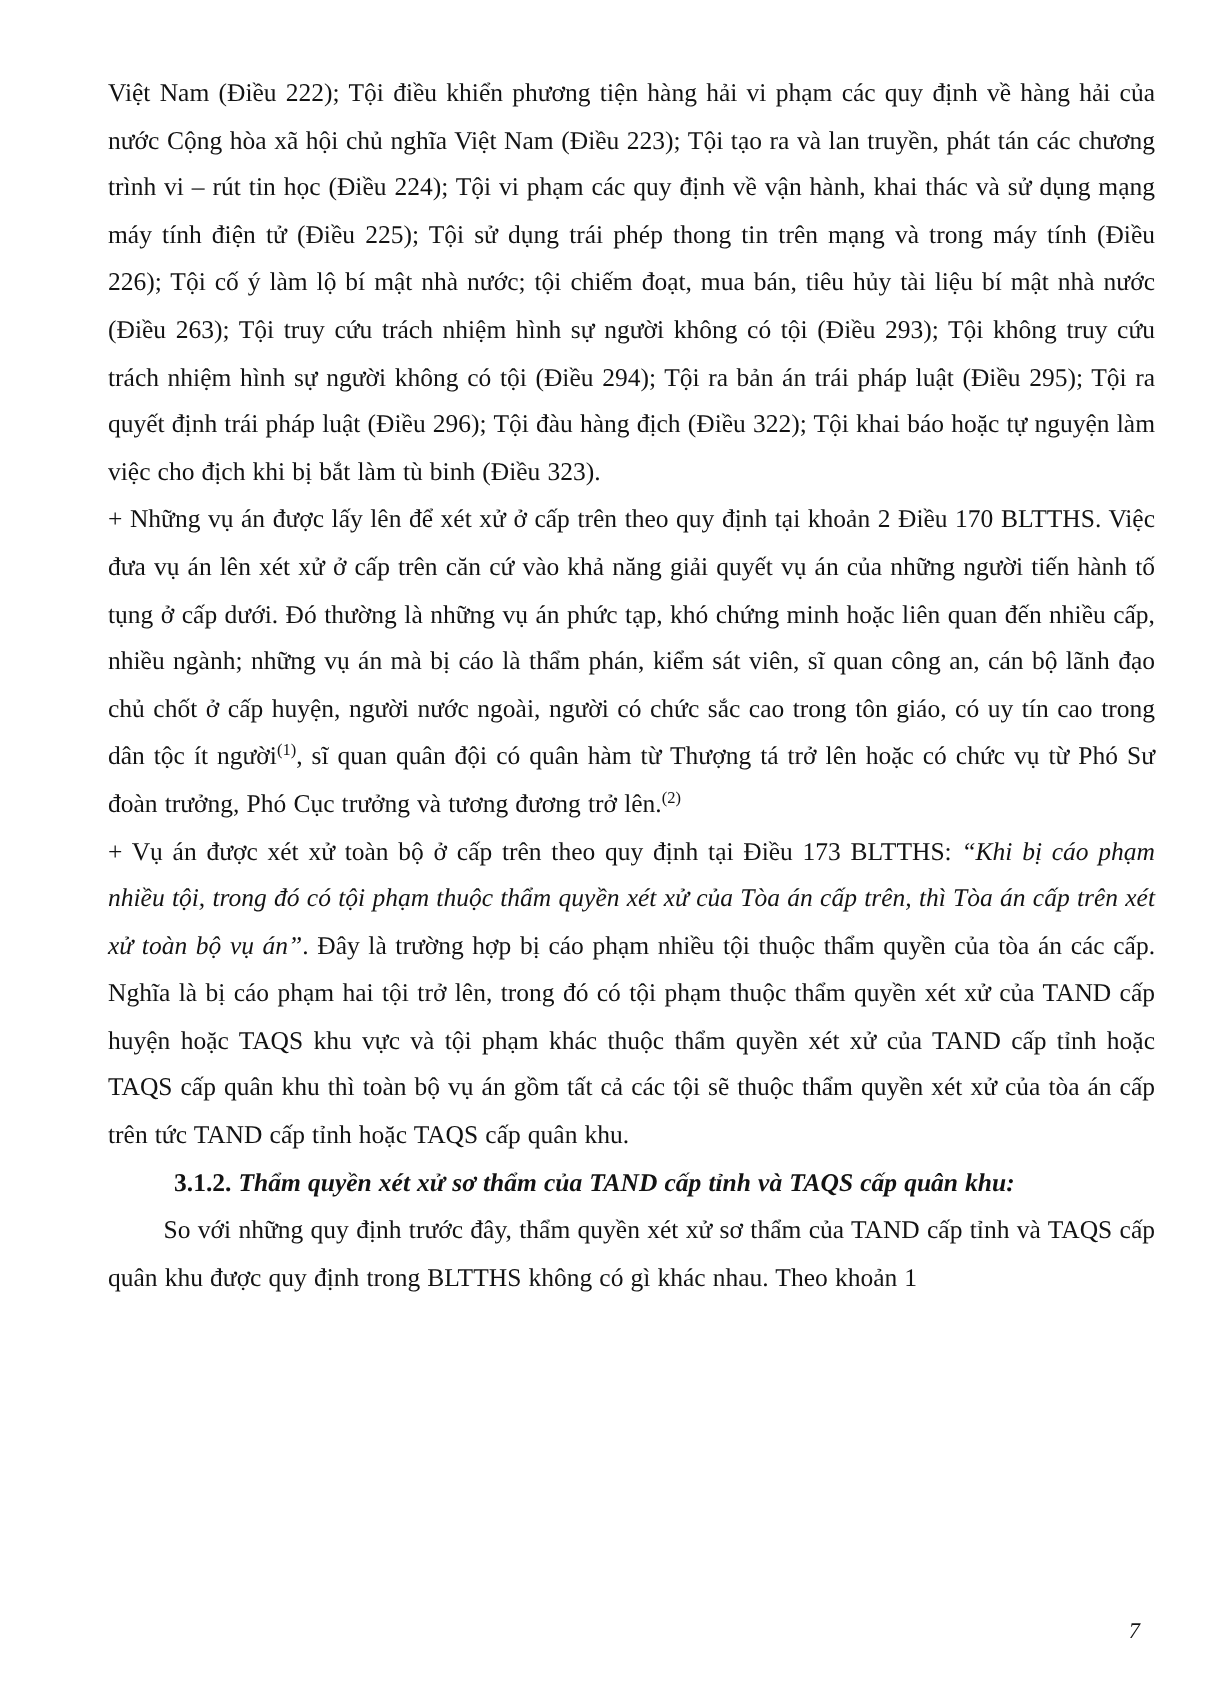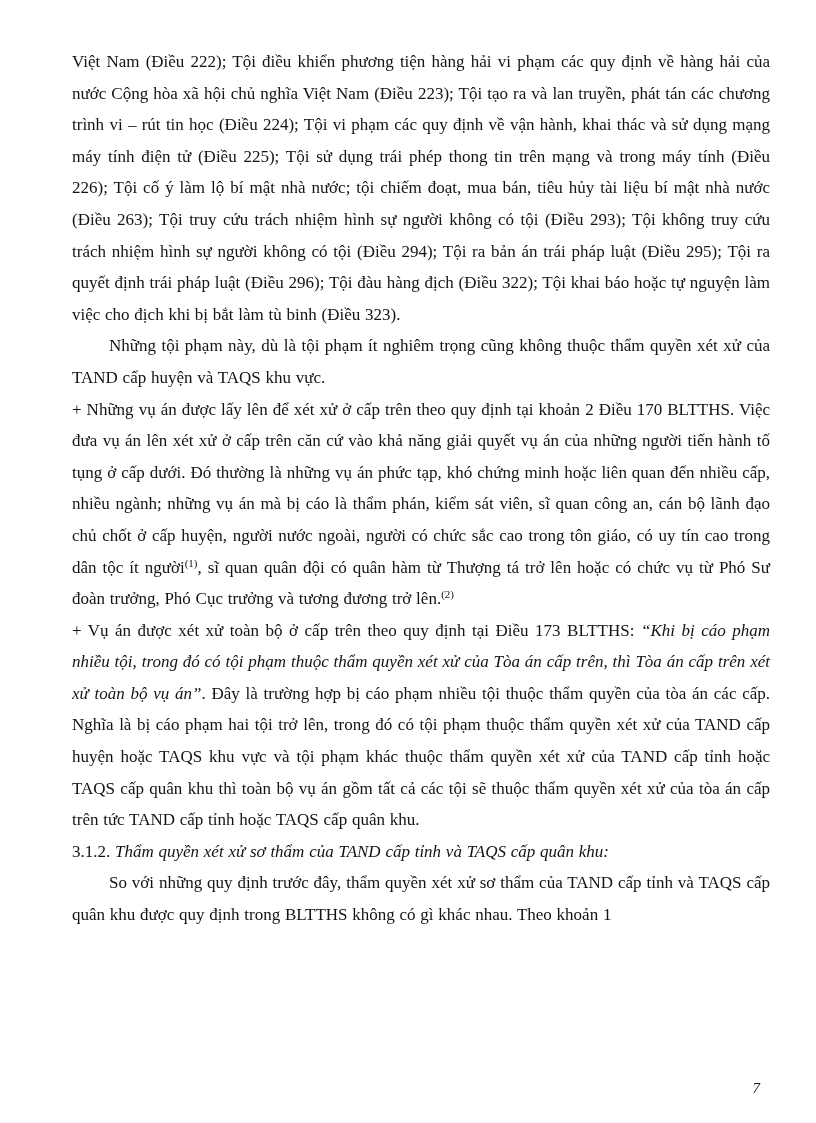--- a/index.html
+++ b/index.html
@@ -31,21 +31,22 @@
     text-align: justify;
     word-spacing: 0.5px;
   }
   .para.indent {
     text-indent: 37px;
   }
   .italic {
     font-style: italic;
   }
   .heading {
-    font-weight: normal;
+    font-weight: bold;
+    margin-left: 44px;
   }
   .heading .heading-title {
     font-style: italic;
   }
   sup.footnote-ref {
     font-size: 11px;
     line-height: 0;
     vertical-align: 6px;
   }
   .page-number {
@@ -57,21 +58,20 @@
     color: #131313;
   }
 </style>
 </head>
 <body>
 
 <div class="page">
 
   <p class="para">Việt Nam (Điều 222); Tội điều khiển phương tiện hàng hải vi phạm các quy định về hàng hải của nước Cộng hòa xã hội chủ nghĩa Việt Nam (Điều 223); Tội tạo ra và lan truyền, phát tán các chương trình vi – rút tin học (Điều 224); Tội vi phạm các quy định về vận hành, khai thác và sử dụng mạng máy tính điện tử (Điều 225); Tội sử dụng trái phép thong tin trên mạng và trong máy tính (Điều 226); Tội cố ý làm lộ bí mật nhà nước; tội chiếm đoạt, mua bán, tiêu hủy tài liệu bí mật nhà nước (Điều 263); Tội truy cứu trách nhiệm hình sự người không có tội (Điều 293); Tội không truy cứu trách nhiệm hình sự người không có tội (Điều 294); Tội ra bản án trái pháp luật (Điều 295); Tội ra quyết định trái pháp luật (Điều 296); Tội đàu hàng địch (Điều 322); Tội khai báo hoặc tự nguyện làm việc cho địch khi bị bắt làm tù binh (Điều 323).</p>
 
-  <p class="para indent">Những tội phạm này, dù là tội phạm ít nghiêm trọng cũng không thuộc thẩm quyền xét xử của TAND cấp huyện và TAQS khu vực.</p>
 
   <p class="para">
     <span>+ Những vụ án được lấy lên để xét xử ở cấp trên theo quy định tại khoản 2 Điều 170 BLTTHS. Việc đưa vụ án lên xét xử ở cấp trên căn cứ vào khả năng giải quyết vụ án của những người tiến hành tố tụng ở cấp dưới. Đó thường là những vụ án phức tạp, khó chứng minh hoặc liên quan đến nhiều cấp, nhiều ngành; những vụ án mà bị cáo là thẩm phán, kiểm sát viên, sĩ quan công an, cán bộ lãnh đạo chủ chốt ở cấp huyện, người nước ngoài, người có chức sắc cao trong tôn giáo, có uy tín cao trong dân tộc ít người</span><sup class="footnote-ref">(1)</sup><span>, sĩ quan quân đội có quân hàm từ Thượng tá trở lên hoặc có chức vụ từ Phó Sư đoàn trưởng, Phó Cục trưởng và tương đương trở lên.</span><sup class="footnote-ref">(2)</sup>
   </p>
 
   <p class="para">
     <span>+ Vụ án được xét xử toàn bộ ở cấp trên theo quy định tại Điều 173 BLTTHS: </span><span class="italic">“Khi bị cáo phạm nhiều tội, trong đó có tội phạm thuộc thẩm quyền xét xử của Tòa án cấp trên, thì Tòa án cấp trên xét xử toàn bộ vụ án”</span><span>. Đây là trường hợp bị cáo phạm nhiều tội thuộc thẩm quyền của tòa án các cấp. Nghĩa là bị cáo phạm hai tội trở lên, trong đó có tội phạm thuộc thẩm quyền xét xử của TAND cấp huyện hoặc TAQS khu vực và tội phạm khác thuộc thẩm quyền xét xử của TAND cấp tỉnh hoặc TAQS cấp quân khu thì toàn bộ vụ án gồm tất cả các tội sẽ thuộc thẩm quyền xét xử của tòa án cấp trên tức TAND cấp tỉnh hoặc TAQS cấp quân khu.</span>
   </p>
 
   <p class="para heading">

